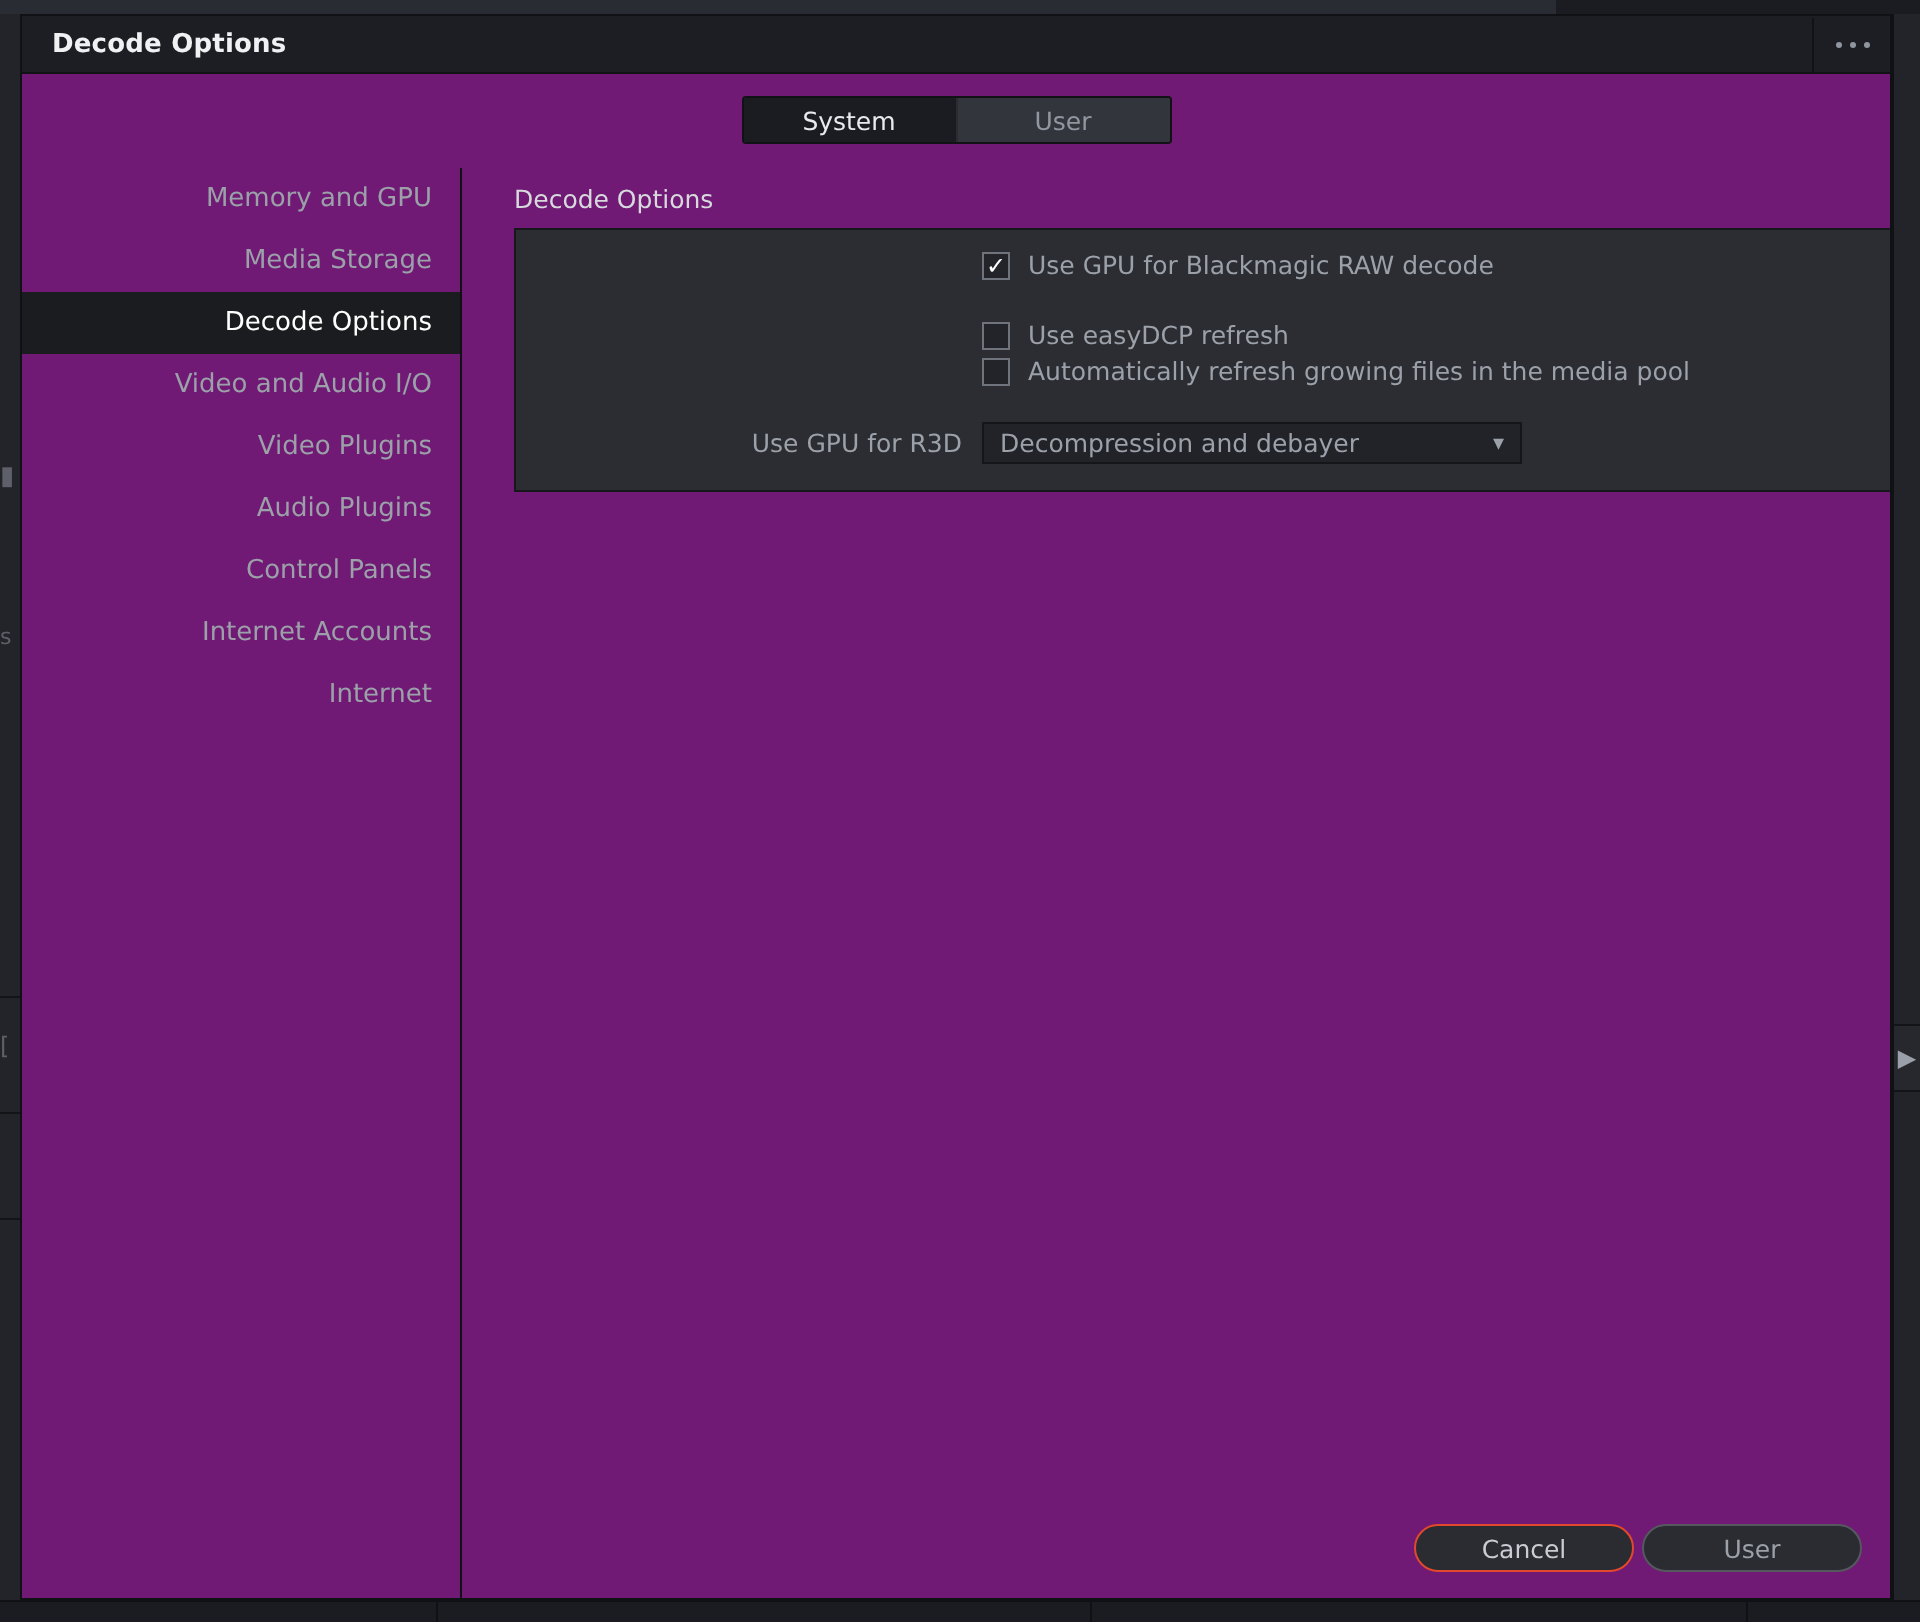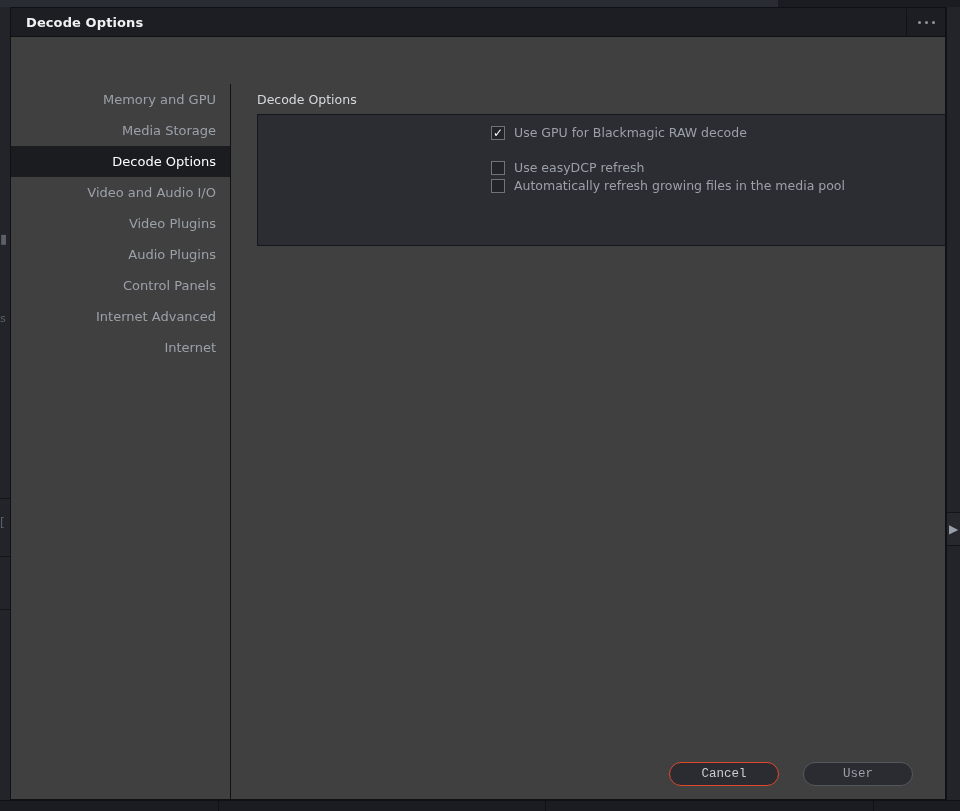--- a/index.html
+++ b/index.html
@@ -98,21 +98,21 @@
     font-size: 12px;
     line-height: 1;
   }
 
   
   #dialog {
     position: absolute;
     left: 10px; top: 7px;
     width: 936px;
     height: 793px;
-    background: #404040;
+    background: #701a75;
     border: 1px solid #101114;
     box-sizing: border-box;
     overflow: hidden;
   }
 
   
   .titlebar {
     position: relative;
     height: 28px;
     background: #1d1e23;
@@ -295,25 +295,24 @@
   }
   .dropdown .dd-chevron {
     color: #9ba0a9;
     font-size: 11px;
     line-height: 1;
   }
 
   
   .footer {
     position: absolute;
-    right: 32px;
+    right: 14px;
     bottom: 13px;
     display: flex;
-    gap: 24px;
-    font-family: Liberation Mono, monospace;
+    gap: 4px;
   }
   .btn {
     width: 110px;
     height: 24px;
     border-radius: 12px;
     box-sizing: border-box;
     display: flex;
     align-items: center;
     justify-content: center;
     font-size: 12.5px;
@@ -362,30 +361,36 @@
     <div class="titlebar">
       <div class="title">Decode Options</div>
       <div class="spacer"></div>
       <div class="menu-btn">
         <span class="dot"></span>
         <span class="dot"></span>
         <span class="dot"></span>
       </div>
     </div>
 
+    <div class="tabs-row">
+      <div class="segmented">
+        <div class="seg-item active">System</div>
+        <div class="seg-item">User</div>
+      </div>
+    </div>
 
     <div class="sidebar">
       <div class="side-item">Memory and GPU</div>
       <div class="side-item">Media Storage</div>
       <div class="side-item selected">Decode Options</div>
       <div class="side-item">Video and Audio I/O</div>
       <div class="side-item">Video Plugins</div>
       <div class="side-item">Audio Plugins</div>
       <div class="side-item">Control Panels</div>
-      <div class="side-item">Internet Advanced</div>
+      <div class="side-item">Internet Accounts</div>
       <div class="side-item">Internet</div>
     </div>
 
     <div class="main">
       <div class="section-title">Decode Options</div>
 
       <div class="group-box">
 
         <div class="row r0">
           <div class="label-col"></div>
@@ -410,20 +415,29 @@
         <div class="row r2">
           <div class="label-col"></div>
           <div class="ctrl-col">
             <div class="checkbox">
               
             </div>
             <span class="cb-label">Automatically refresh growing files in the media pool</span>
           </div>
         </div>
 
+        <div class="row r3">
+          <div class="label-col">Use GPU for R3D</div>
+          <div class="ctrl-col">
+            <div class="dropdown">
+              <span class="dd-value">Decompression and debayer</span>
+              <span class="dd-chevron">▾</span>
+            </div>
+          </div>
+        </div>
 
       </div>
     </div>
 
     <div class="footer">
       <div class="btn cancel">Cancel</div>
       <div class="btn save">User</div>
     </div>
 
   </div>

